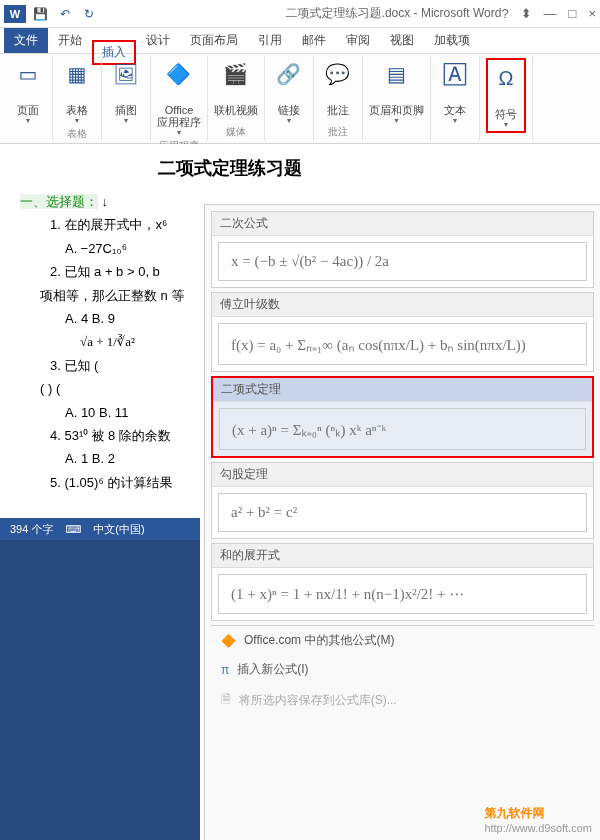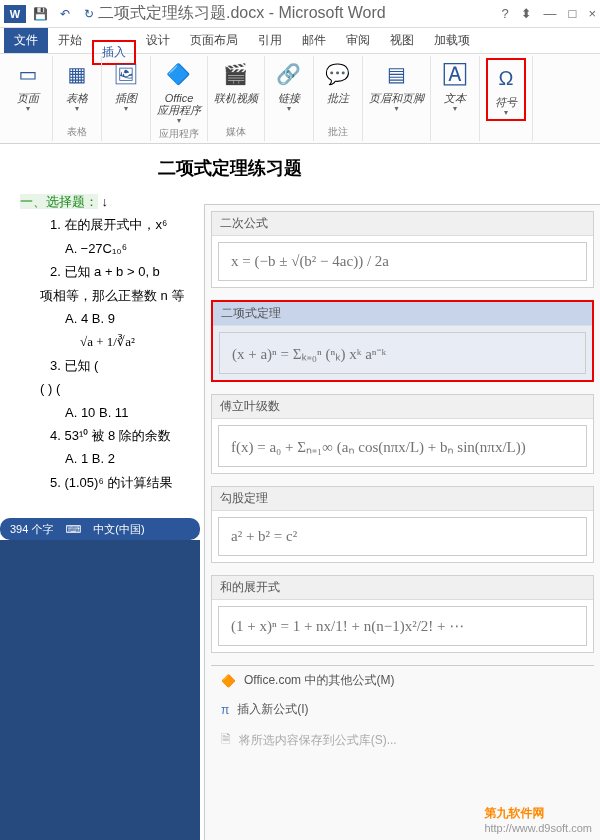--- a/index.html
+++ b/index.html
@@ -1,55 +1,55 @@
 <!DOCTYPE html>
 <html><head>
   <meta charset="utf-8">
   <style>
     * { margin: 0; padding: 0; box-sizing: border-box; font-family: "Microsoft YaHei", sans-serif; }
     body { width: 600px; height: 840px; background: #fff; font-size: 12px; overflow: hidden; position: relative; }
     .titlebar { height: 28px; background: #fff; display: flex; align-items: center; padding: 0 4px; border-bottom: 1px solid #ddd; }
     .qat { display: flex; align-items: center; gap: 6px; }
     .qat-icon { width: 18px; height: 18px; display: flex; align-items: center; justify-content: center; font-size: 12px; color: #2b579a; }
     .word-icon { background: #2b579a; color: #fff; font-weight: bold; width: 22px; height: 18px; font-size: 11px; }
-    .title-text { flex: 1; text-align: left; color: #666; font-size: 16px; }
+    .title-text { flex: 1; text-align: right; color: #666; font-size: 12px; }
     .title-controls { display: flex; gap: 12px; color: #666; font-size: 13px; }
     .tabs { height: 26px; background: #fff; display: flex; align-items: center; padding: 0 4px; border-bottom: 1px solid #ddd; }
     .tab { padding: 4px 10px; color: #444; cursor: pointer; }
     .tab.file { background: #2b579a; color: #fff; }
     .tab.active { color: #2b579a; }
     .tab.highlighted { border: 2px solid #e00; padding: 2px 8px; margin-top: 24px; }
     .ribbon { height: 90px; background: #fcfcfc; border-bottom: 1px solid #d4d4d4; display: flex; padding: 2px 4px; }
     .rib-group { display: flex; flex-direction: column; align-items: center; border-right: 1px solid #e4e4e4; padding: 2px 6px; }
     .rib-items { display: flex; gap: 8px; flex: 1; align-items: flex-start; }
     .rib-item { display: flex; flex-direction: column; align-items: center; cursor: pointer; min-width: 36px; }
     .rib-icon { width: 32px; height: 32px; display: flex; align-items: center; justify-content: center; font-size: 20px; color: #2b579a; }
-    .rib-label { font-size: 11px; color: #444; text-align: center; line-height: 1.1; margin-top: 2px; font-style: italic; }
+    .rib-label { font-size: 11px; color: #444; text-align: center; line-height: 1.1; margin-top: 14px; }
     .rib-group-label { font-size: 10px; color: #888; margin-top: 2px; }
     .rib-item.framed { border: 2px solid #e00; padding: 2px; }
     .dropdown-arrow { font-size: 8px; color: #666; }
     .doc-area { position: relative; background: #fff; padding: 12px 0 0 20px; height: 380px; }
     .doc-title { text-align: center; font-size: 18px; font-weight: bold; margin-bottom: 10px; width: 420px; }
     .doc-line { font-size: 13px; line-height: 1.8; color: #000; }
     .green { color: #1a8a1a; background: #e8f4e8; }
     .math { font-family: "Cambria Math", serif; }
     .subpanel { position: absolute; right: 0; top: 150px; width: 140px; background: #fff; border: 1px solid #ccc; display: flex; }
     .subpanel-item { flex: 1; display: flex; flex-direction: column; align-items: center; padding: 6px 2px; cursor: pointer; }
     .subpanel-item.framed { border: 2px solid #e00; background: #fce8d6; }
     .subpanel-icon { font-size: 22px; color: #4472c4; }
     .gallery { position: absolute; right: 0; top: 204px; bottom: 0; width: 396px; background: #f9f9f9; border-left: 1px solid #ccc; border-top: 1px solid #ccc; overflow-y: auto; padding: 6px; }
-    .gallery-item { background: #fff; border: 1px solid #d0d0d0; margin-bottom: 12px; }
+    .gallery-item { background: #fff; border: 1px solid #d0d0d0; margin-bottom: 4px; }
     .gallery-item.selected { border: 2px solid #e00; background: #e8ecf5; }
     .gallery-header { background: #f0f0f0; border-bottom: 1px solid #ddd; padding: 3px 8px; font-size: 12px; color: #555; }
     .gallery-item.selected .gallery-header { background: #c8d4ea; }
     .gallery-formula { padding: 10px 12px; font-family: "Cambria Math", serif; font-size: 15px; color: #737373; border: 1px solid #ccc; margin: 6px; }
     .gallery-footer { border-top: 1px solid #ccc; margin-top: 4px; }
     .gallery-footer-item { padding: 6px 10px; color: #555; display: flex; align-items: center; gap: 8px; cursor: pointer; }
     .gallery-footer-item.disabled { color: #aaa; }
-    .statusbar { position: absolute; bottom: 300px; left: 0; width: 200px; height: 22px; background: #2b579a; color: #fff; display: flex; align-items: center; gap: 12px; padding: 0 10px; font-size: 11px; border-radius: 10px; }
+    .statusbar { position: absolute; bottom: 300px; left: 0; width: 200px; height: 22px; background: #2b579a; color: #fff; display: flex; align-items: center; gap: 12px; padding: 0 10px; font-size: 11px; }
     .blue-bg { position: absolute; left: 0; top: 540px; width: 200px; bottom: 0; background: #264a7d; }
     .watermark { position: absolute; right: 8px; bottom: 6px; font-size: 11px; color: #999; }
     .watermark b { color: #f80; font-size: 12px; }
   </style>
 </head>
 <body>
 
 <div class="titlebar">
   <div class="qat">
     <span class="qat-icon word-icon">W</span>
@@ -218,27 +218,27 @@
   <span>中文(中国)</span>
 </div>
 
 <div class="blue-bg"></div>
 
 <div class="gallery">
   <div class="gallery-item">
     <div class="gallery-header">二次公式</div>
     <div class="gallery-formula">x = (−b ± √(b² − 4ac)) / 2a</div>
   </div>
+  <div class="gallery-item">
+    <div class="gallery-header">傅立叶级数</div>
+    <div class="gallery-formula">f(x) = a₀ + Σₙ₌₁∞ (aₙ cos(nπx/L) + bₙ sin(nπx/L))</div>
+  </div>
   <div class="gallery-item selected">
     <div class="gallery-header">二项式定理</div>
     <div class="gallery-formula">(x + a)ⁿ = Σₖ₌₀ⁿ (ⁿₖ) xᵏ aⁿ⁻ᵏ</div>
-  </div>
-  <div class="gallery-item">
-    <div class="gallery-header">傅立叶级数</div>
-    <div class="gallery-formula">f(x) = a₀ + Σₙ₌₁∞ (aₙ cos(nπx/L) + bₙ sin(nπx/L))</div>
   </div>
   <div class="gallery-item">
     <div class="gallery-header">勾股定理</div>
     <div class="gallery-formula">a² + b² = c²</div>
   </div>
   <div class="gallery-item">
     <div class="gallery-header">和的展开式</div>
     <div class="gallery-formula">(1 + x)ⁿ = 1 + nx/1! + n(n−1)x²/2! + ⋯</div>
   </div>
   <div class="gallery-footer">

